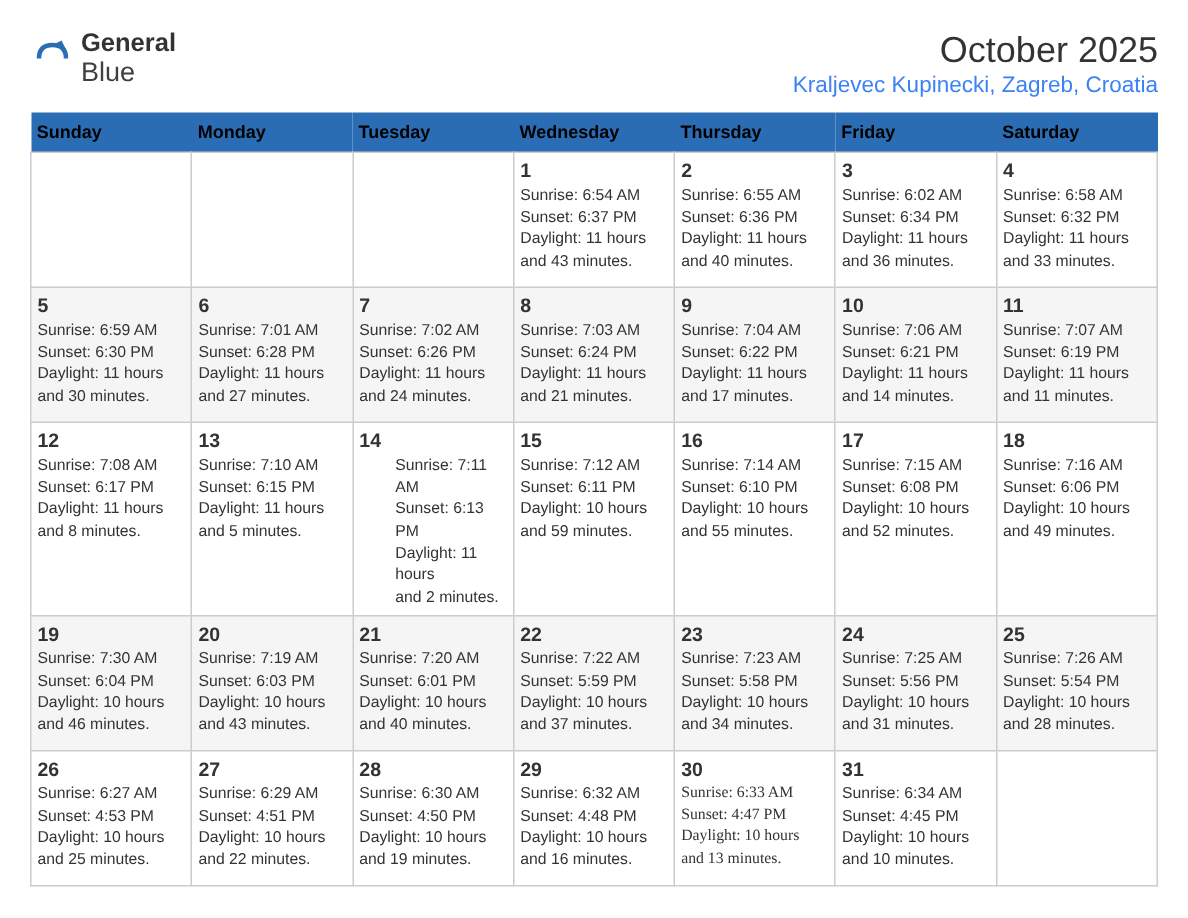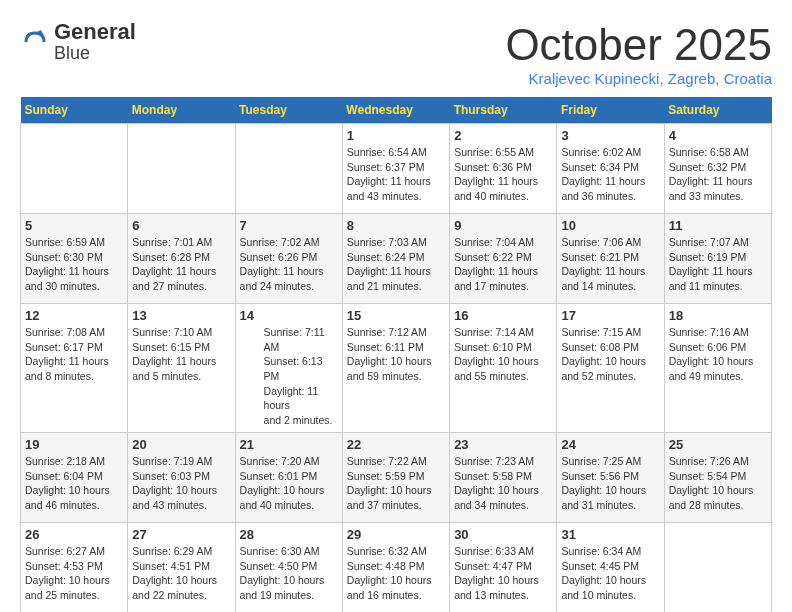--- a/index.html
+++ b/index.html
@@ -19,54 +19,54 @@
     .logo {
       display: flex;
       align-items: center;
     }
     .logo-text {
       display: flex;
       flex-direction: column;
       line-height: 1.1;
     }
     .logo-general {
-      font-size: 22px;
+      font-size: 17px;
       font-weight: bold;
       color: #333;
     }
     .logo-blue {
       font-size: 18px;
       font-weight: normal;
       color: #404040;
     }
     .logo-icon {
       width: 30px;
       height: 30px;
       margin-right: 4px;
     }
     .title-block {
       text-align: right;
     }
     .month-title {
-      font-size: 44px;
+      font-size: 24px;
       font-weight: normal;
       color: #333;
     }
     .location {
       font-size: 15px;
       color: #3b82f6;
     }
     .calendar {
       width: 100%;
       border-collapse: collapse;
       font-size: 11px;
     }
     .calendar th {
       background-color: #2a6db5;
-      color: #fde047;
+      color: #000000;
       padding: 6px 4px;
       text-align: left;
       font-size: 12px;
       font-weight: bold;
     }
     .calendar td {
       border: 1px solid #ccc;
       vertical-align: top;
       padding: 4px;
       width: calc(100% / 7);
@@ -259,21 +259,21 @@
           <div class="day-number">18</div>
           <div class="day-info" style="white-space: pre-line;">Sunrise: 7:16 AM
 Sunset: 6:06 PM
 Daylight: 10 hours
 and 49 minutes.</div>
         </td>
       </tr>
       <tr class="week-row">
         <td>
           <div class="day-number">19</div>
-          <div class="day-info" style="white-space: pre-line;">Sunrise: 2:18 AM
+          <div class="day-info" style="white-space: pre-line;">Sunrise: 7:30 AM
 Sunset: 6:04 PM
 Daylight: 10 hours
 and 46 minutes.</div>
         </td>
         <td>
           <div class="day-number">20</div>
           <div class="day-info" style="white-space: pre-line;">Sunrise: 7:19 AM
 Sunset: 6:03 PM
 Daylight: 10 hours
 and 43 minutes.</div>
@@ -338,21 +338,21 @@
         </td>
         <td>
           <div class="day-number">29</div>
           <div class="day-info" style="white-space: pre-line;">Sunrise: 6:32 AM
 Sunset: 4:48 PM
 Daylight: 10 hours
 and 16 minutes.</div>
         </td>
         <td>
           <div class="day-number">30</div>
-          <div class="day-info" style="white-space: pre-line;">Sunrise: 6:33 AM
+          <div class="day-info" style="white-space: pre-line; font-family: Liberation Serif, serif;">Sunrise: 6:33 AM
 Sunset: 4:47 PM
 Daylight: 10 hours
 and 13 minutes.</div>
         </td>
         <td>
           <div class="day-number">31</div>
           <div class="day-info" style="white-space: pre-line;">Sunrise: 6:34 AM
 Sunset: 4:45 PM
 Daylight: 10 hours
 and 10 minutes.</div>

